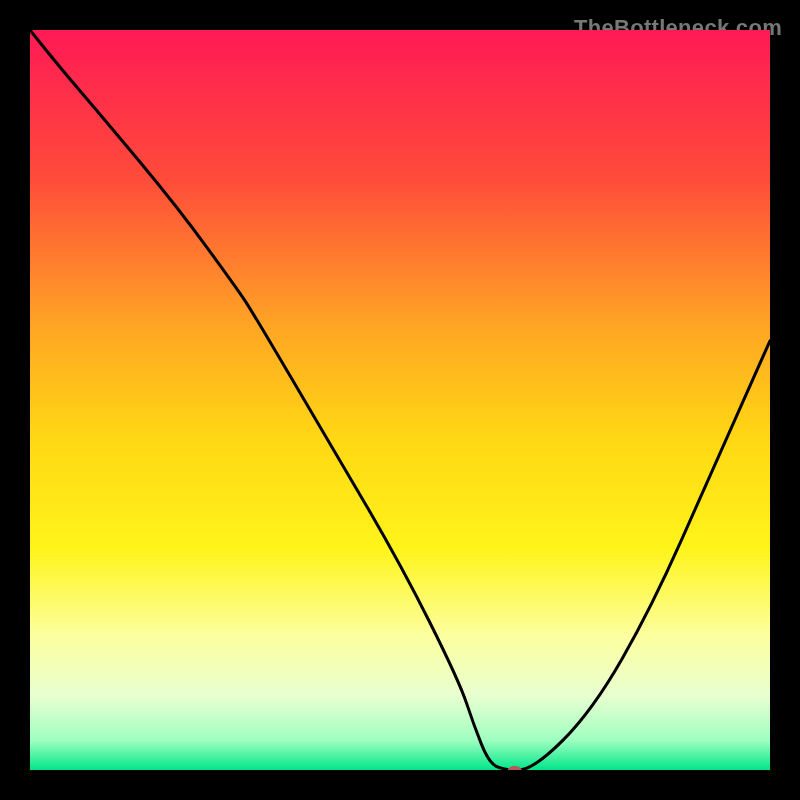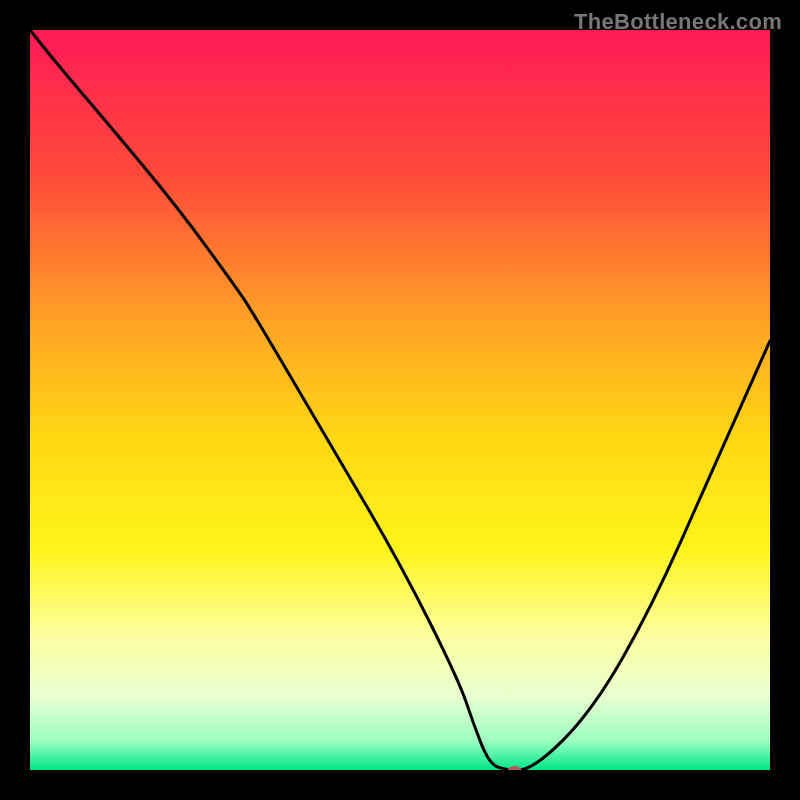--- a/index.html
+++ b/index.html
@@ -12,21 +12,21 @@
     font-family: Arial, Helvetica, sans-serif;
   }
   .outer {
     position: relative;
     width: 800px;
     height: 800px;
     background: #000;
   }
   .watermark {
     position: absolute;
-    top: 9px;
+    top: 15px;
     right: 18px;
     color: #777;
     font-size: 22px;
     font-weight: bold;
     letter-spacing: 0.3px;
     user-select: none;
   }
   .plot-frame {
     position: absolute;
     left: 30px;

